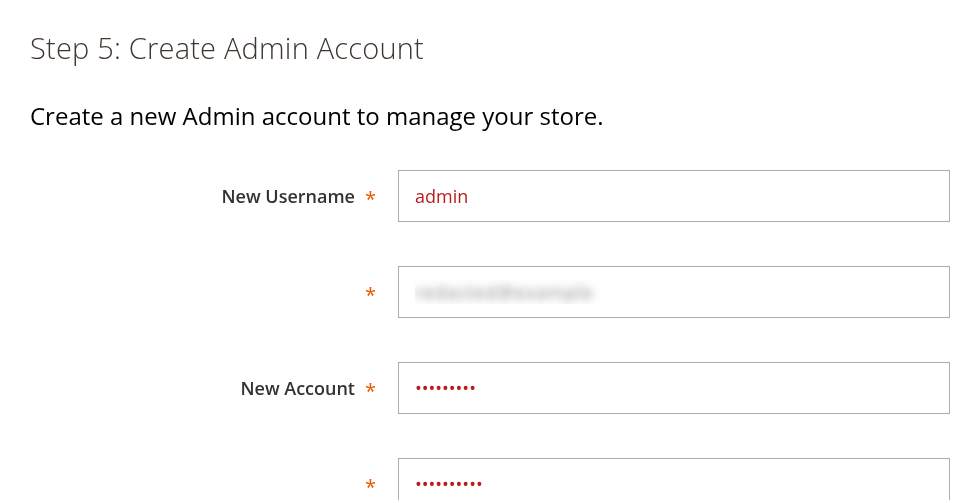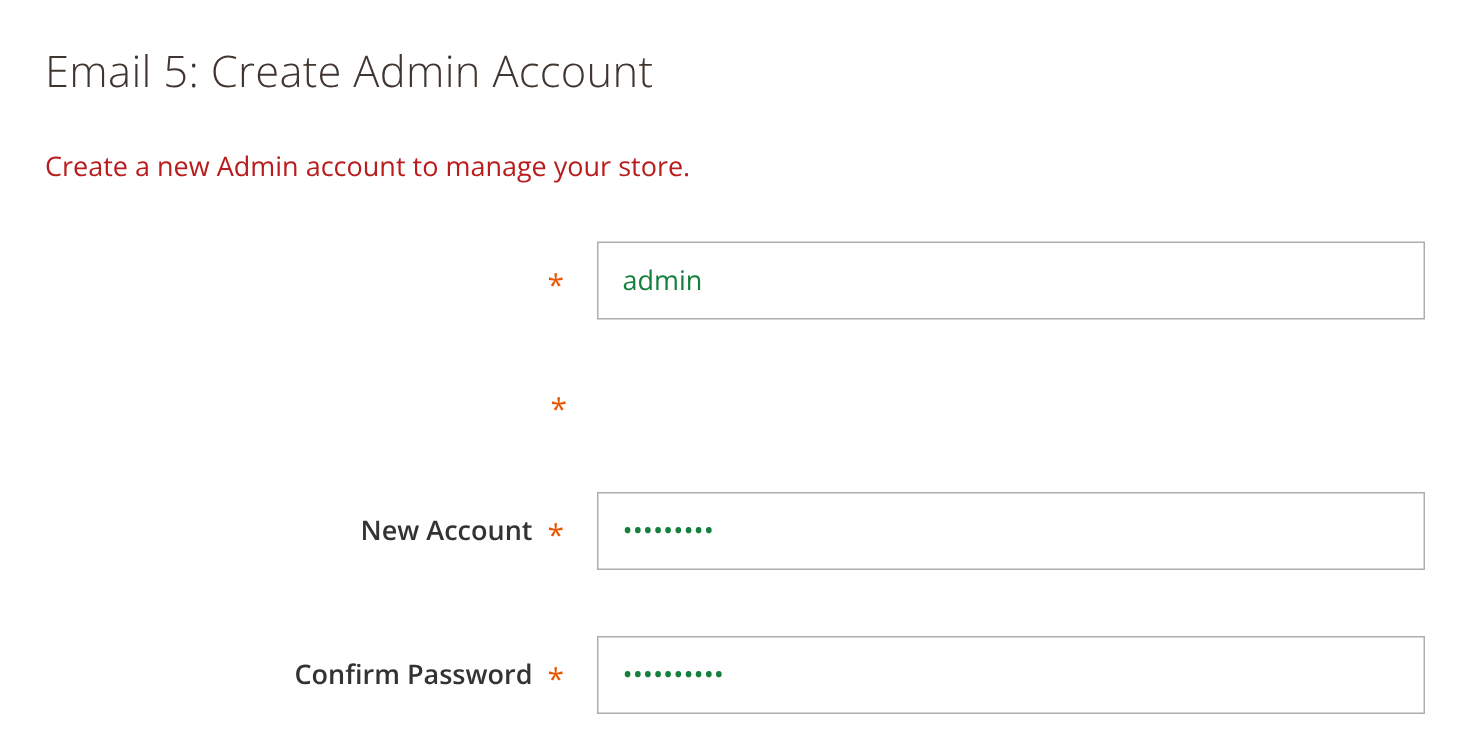--- a/index.html
+++ b/index.html
@@ -16,23 +16,23 @@
       color: #41362f;
     }
     .page-title {
       font-size: 29px;
       font-weight: 300;
       color: #41362f;
       margin-bottom: 32px;
       letter-spacing: 0.2px;
     }
     .page-description {
-      font-size: 18px;
+      font-size: 24px;
       font-weight: 400;
-      color: #b91c1c;
+      color: #000000;
       margin-bottom: 38px;
     }
     .form-row {
       display: flex;
       align-items: center;
       margin-bottom: 44px;
     }
     .form-label-wrap {
       width: 370px;
       display: flex;
@@ -53,58 +53,59 @@
       position: relative;
       top: 2px;
     }
     .form-input {
       width: 555px;
       height: 52px;
       border: 1px solid #adadad;
       padding: 0 16px;
       font-size: 18px;
       font-family: inherit;
-      color: #15803d;
+      color: #b91c1c;
       background: #ffffff;
       outline: none;
     }
     .blurred-value {
       color: transparent;
       text-shadow: 0 0 8px rgba(80,80,80,0.7);
       letter-spacing: 1px;
       user-select: none;
     }
   </style>
 </head>
 <body>
 
-<h1 class="page-title">Email 5: Create Admin Account</h1>
+<h1 class="page-title">Step 5: Create Admin Account</h1>
 
 <p class="page-description">Create a new Admin account to manage your store.</p>
 
 <div class="form-row">
   <div class="form-label-wrap">
+    <span class="form-label">New Username</span>
     <span class="required-asterisk">*</span>
   </div>
   <input type="text" class="form-input" value="admin" style="">
 </div>
 
 <div class="form-row">
   <div class="form-label-wrap">
     <span class="required-asterisk">*</span>
   </div>
+  <input type="text" class="form-input blurred-value" value="redacted@example" style="">
 </div>
 
 <div class="form-row">
   <div class="form-label-wrap">
     <span class="form-label">New Account</span>
     <span class="required-asterisk">*</span>
   </div>
   <input type="password" class="form-input" value="•••••••••" style="">
 </div>
 
 <div class="form-row">
   <div class="form-label-wrap">
-    <span class="form-label">Confirm Password</span>
     <span class="required-asterisk">*</span>
   </div>
   <input type="password" class="form-input" value="••••••••••" style="">
 </div>
 
 </body></html>

